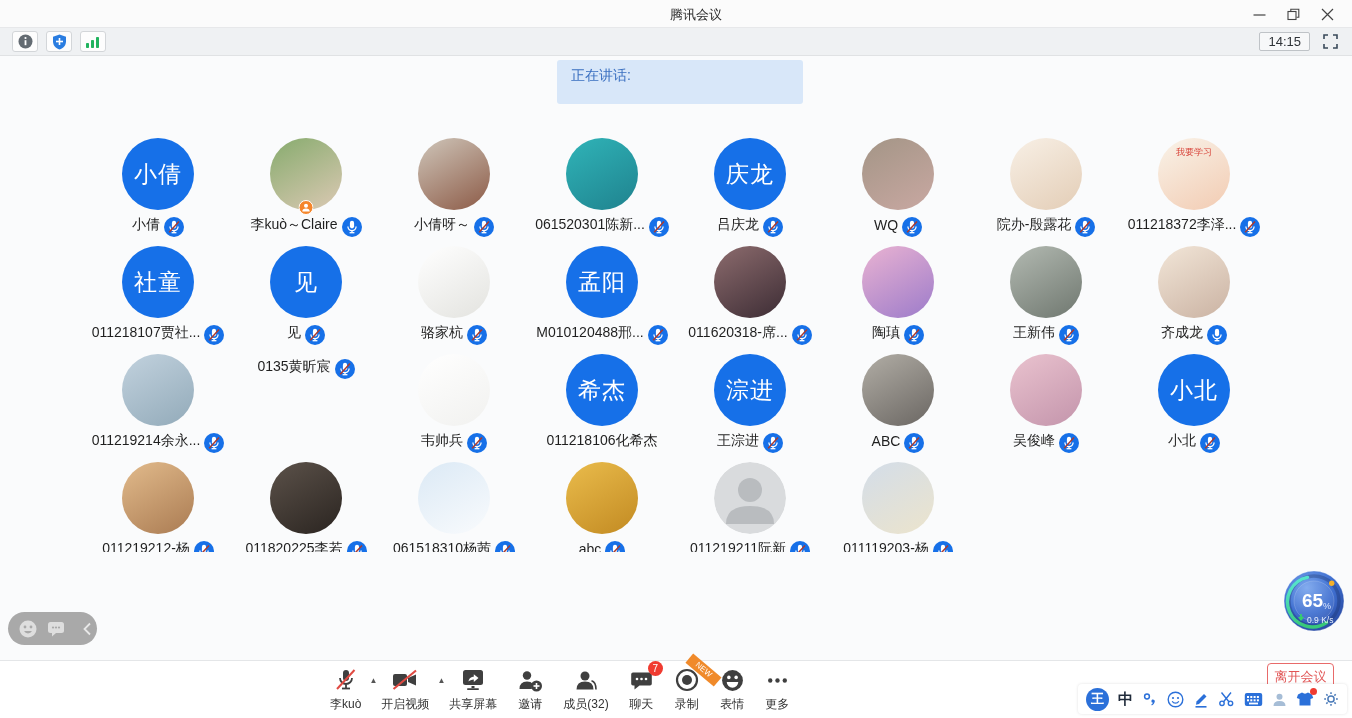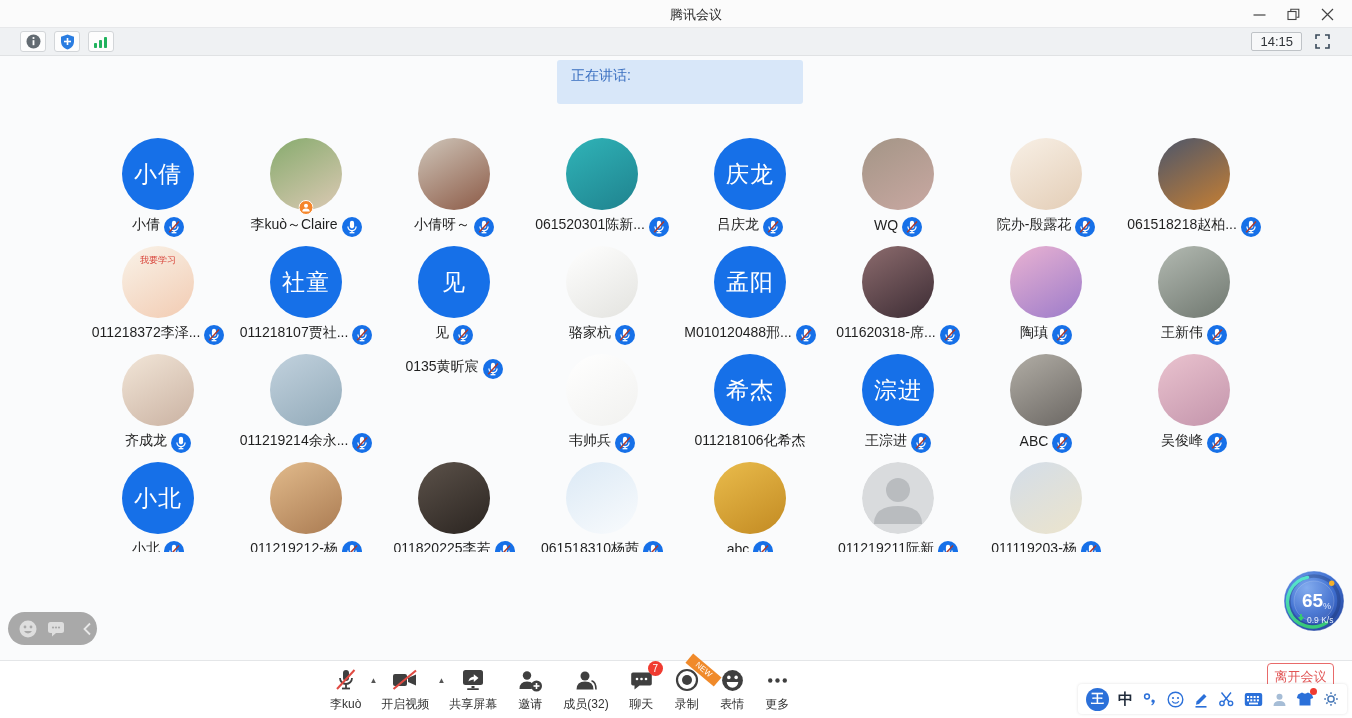--- a/index.html
+++ b/index.html
@@ -6,21 +6,21 @@
   html,body { width:1352px; height:718px; overflow:hidden; }
   body { position:relative; font-family:"Liberation Sans","DejaVu Sans",sans-serif; background:#fafbfc; }
 
   
   .titlebar { position:absolute; top:0; left:0; right:0; height:28px; background:#fbfbfb; border-bottom:1px solid #e7e8ea; }
   .titlebar .wtitle { position:absolute; left:50%; top:6px; transform:translateX(-50%); font-size:13px; color:#2a2a2a;margin-left:20px; }
   .wcontrols { position:absolute; right:8px; top:0; height:28px; display:flex; align-items:center; }
   .wc { width:34px; height:28px; display:flex; align-items:center; justify-content:center; cursor:pointer; }
 
   
-  .subbar { position:absolute; top:28px; left:0; right:0; height:28px; background:#eff1f3; border-bottom:1px solid #e0e2e4; display:flex; align-items:center; justify-content:space-between; padding:0 20px; }
+  .subbar { position:absolute; top:28px; left:0; right:0; height:28px; background:#eff1f3; border-bottom:1px solid #e0e2e4; display:flex; align-items:center; justify-content:space-between; padding:0 12px; }
   .sb-left { display:flex; gap:8px; align-items:center; }
   .sb-btn { width:26px; height:21px; background:#fdfdfd; border:1px solid #d3d6d9; border-radius:3px; display:flex; align-items:center; justify-content:center; }
   .sb-right { display:flex; gap:10px; align-items:center; }
   .timebox { border:1px solid #bfc3c7; border-radius:2px; padding:1px 8px; font-size:13px; color:#2f3338; background:#f7f8f9; }
   .fsbtn { display:flex; align-items:center; justify-content:center; width:20px; height:20px; }
 
   
   .main { position:absolute; top:56px; left:0; right:0; bottom:58px; background:#fafbfc; }
   .viewport { position:absolute; top:0; left:0; right:0; height:496px; overflow:hidden; }
   .banner { position:absolute; top:4px; left:557px; width:246px; height:44px; background:#d8e7f9; border-radius:3px; font-size:14px; color:#3a6fc0; line-height:31px; padding-left:14px; }
@@ -238,36 +238,20 @@
                 <rect x="7.9" y="3.8" width="4.2" height="7.6" rx="2.1" fill="#fff"></rect>
                 <path d="M5.9 9.6 a4.1 4.1 0 0 0 8.2 0" fill="none" stroke="#fff" stroke-width="1.3"></path>
                 <line x1="10" y1="13.7" x2="10" y2="15.4" stroke="#fff" stroke-width="1.3"></line>
                 <line x1="7.6" y1="15.7" x2="12.4" y2="15.7" stroke="#fff" stroke-width="1.3"></line>
                 <line x1="5.2" y1="15.2" x2="15" y2="4.4" stroke="#a93a30" stroke-width="1.5"></line>
               </svg></span>
    </div>
         </div>
         <div class="cell">
    <div class="avwrap">
-            <div class="avatar" style="background:linear-gradient(150deg, #4c566b, #c77f32)"></div>
-          </div>
-   <div class="nameline">
-     <span class="pname">061518218赵柏...</span>
-            <span class="mic"><svg width="20" height="20" viewBox="0 0 20 20">
-                <circle cx="10" cy="10" r="10" fill="#1670e8"></circle>
-                <rect x="7.9" y="3.8" width="4.2" height="7.6" rx="2.1" fill="#fff"></rect>
-                <path d="M5.9 9.6 a4.1 4.1 0 0 0 8.2 0" fill="none" stroke="#fff" stroke-width="1.3"></path>
-                <line x1="10" y1="13.7" x2="10" y2="15.4" stroke="#fff" stroke-width="1.3"></line>
-                <line x1="7.6" y1="15.7" x2="12.4" y2="15.7" stroke="#fff" stroke-width="1.3"></line>
-                <line x1="5.2" y1="15.2" x2="15" y2="4.4" stroke="#a93a30" stroke-width="1.5"></line>
-              </svg></span>
-   </div>
-        </div>
-        <div class="cell">
-   <div class="avwrap">
             <div class="avatar" style="background:linear-gradient(150deg, #f9f3e9, #f2cbb2)">
               <span class="ovl">我要学习</span>
             </div>
           </div>
    <div class="nameline">
      <span class="pname">011218372李泽...</span>
             <span class="mic"><svg width="20" height="20" viewBox="0 0 20 20">
                 <circle cx="10" cy="10" r="10" fill="#1670e8"></circle>
                 <rect x="7.9" y="3.8" width="4.2" height="7.6" rx="2.1" fill="#fff"></rect>
                 <path d="M5.9 9.6 a4.1 4.1 0 0 0 8.2 0" fill="none" stroke="#fff" stroke-width="1.3"></path>

